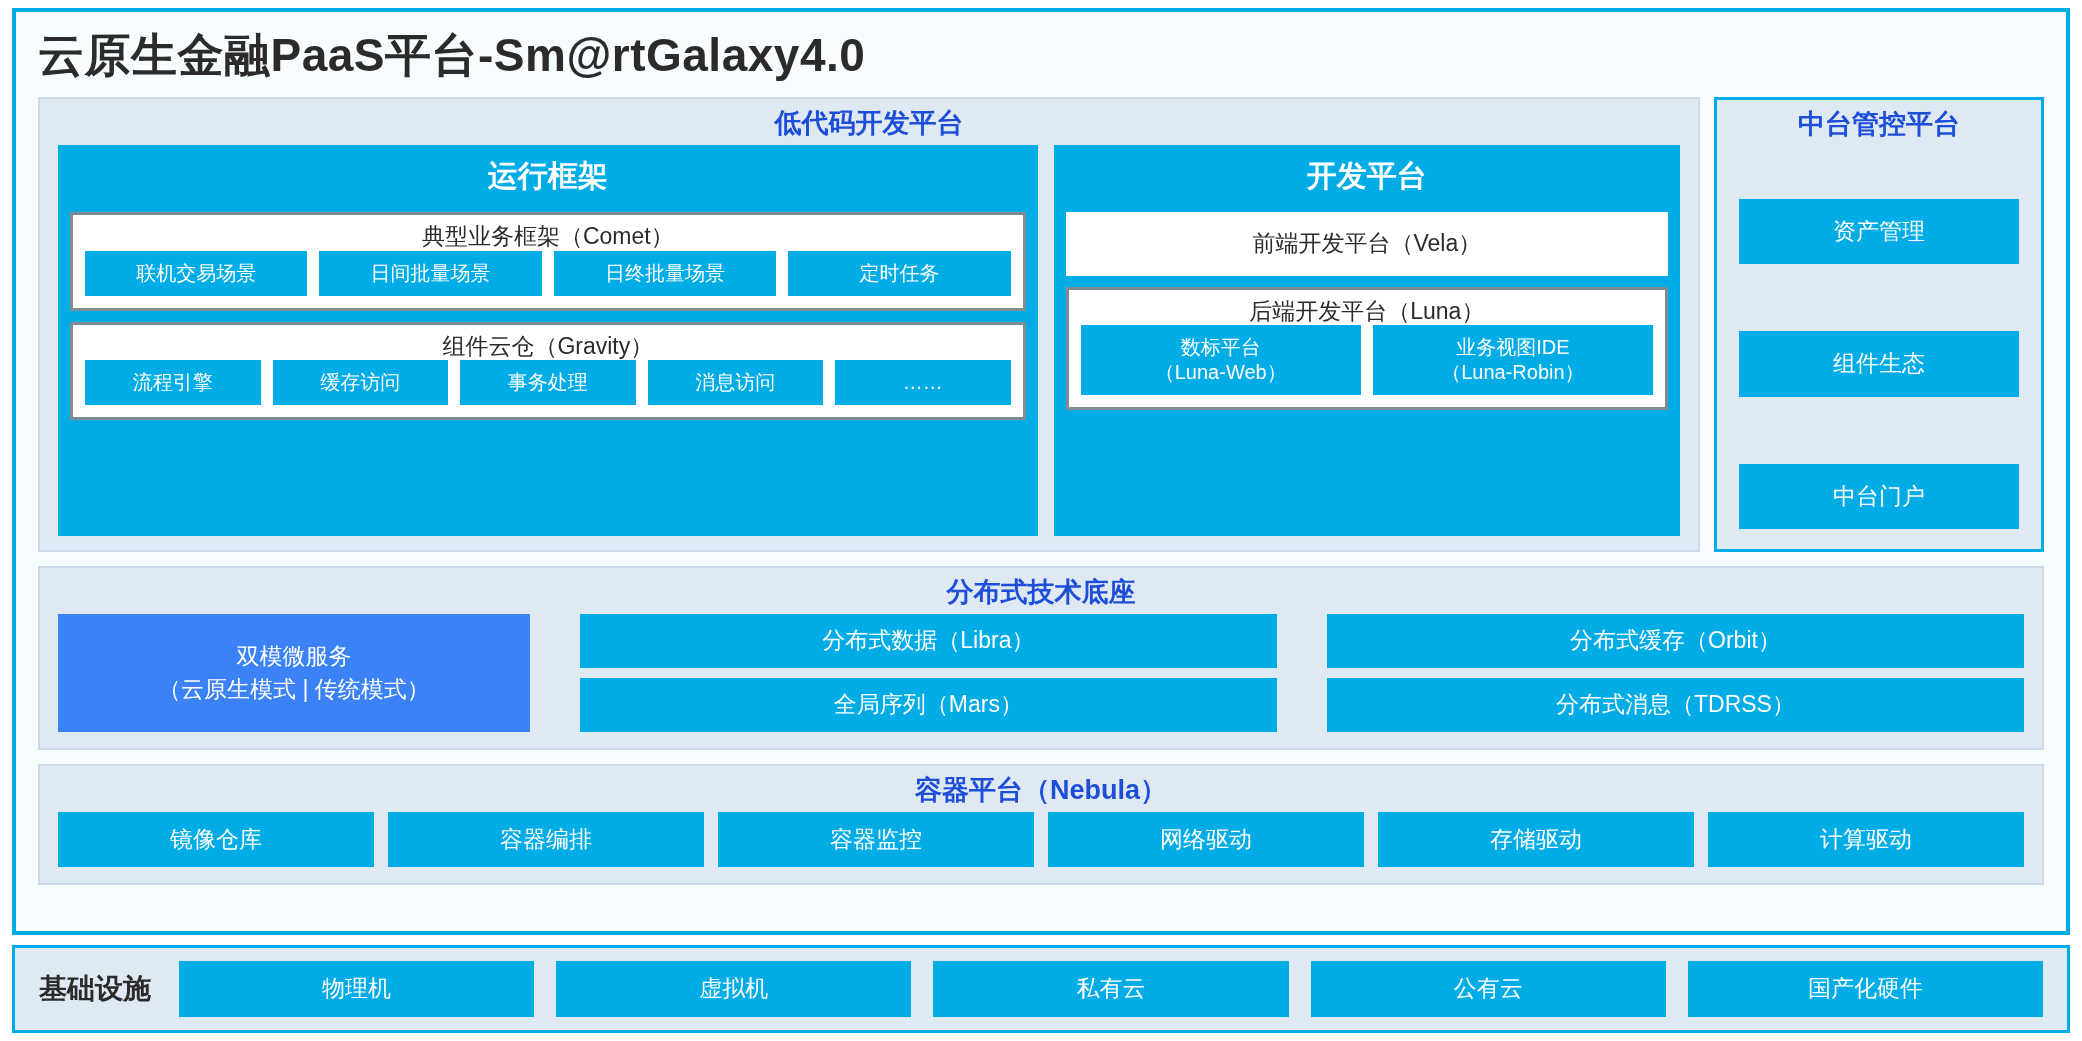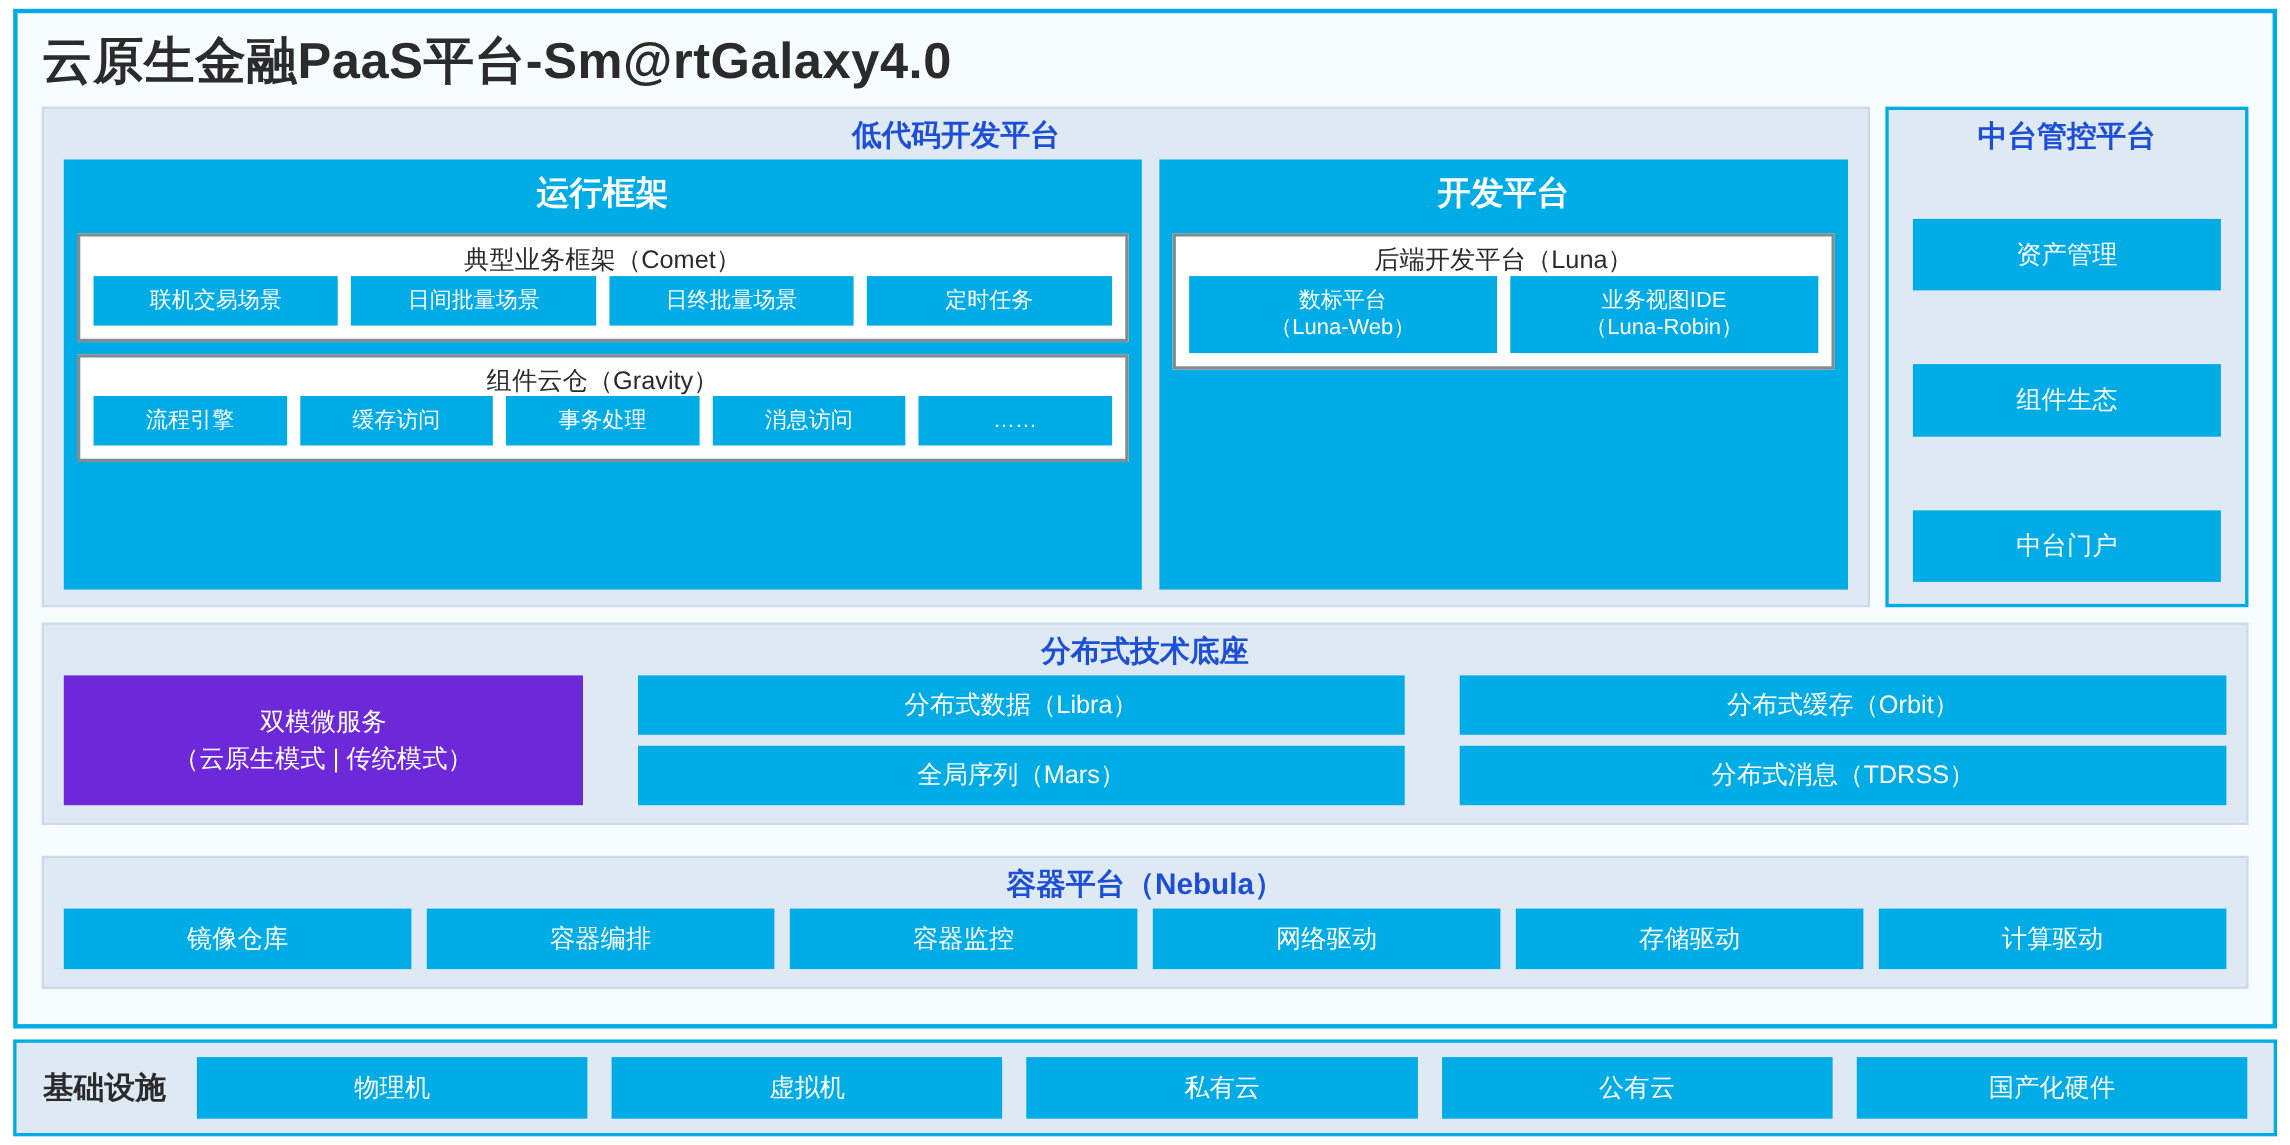--- a/index.html
+++ b/index.html
@@ -180,21 +180,21 @@
     display: flex;
     gap: 14px;
     align-items: stretch;
   }
   .tech-col-wide {
     flex: 0 0 24%;
     display: flex;
   }
   .tech-wide-chip {
     flex: 1 1 auto;
-    background: #6d28d9;
+    background: #3b82f6;
     color: #ffffff;
     font-size: 23px;
     text-align: center;
     display: flex;
     flex-direction: column;
     align-items: center;
     justify-content: center;
     line-height: 1.45;
     padding: 6px;
     box-sizing: border-box;
@@ -301,20 +301,21 @@
                 <div class="chip">事务处理</div>
                 <div class="chip">消息访问</div>
                 <div class="chip">……</div>
               </div>
             </div>
           </div>
 
           <div class="blue-block devplat">
             <div class="blue-block-title">开发平台</div>
 
+            <div class="plain-white-bar">前端开发平台（Vela）</div>
 
             <div class="white-group">
               <div class="white-group-title">后端开发平台（Luna）</div>
               <div class="chip-row">
                 <div class="chip two-line">
                   <span>数标平台</span><br>
                   <span>（Luna-Web）</span>
                 </div>
                 <div class="chip two-line">
                   <span>业务视图IDE</span><br>
@@ -356,21 +357,21 @@
 
 
         <div class="tech-col">
           <div class="tech-chip">分布式缓存（Orbit）</div>
           <div class="tech-chip">分布式消息（TDRSS）</div>
         </div>
 
       </div>
     </div>
 
-    <div class="panel container-panel" style="margin-top:28px;">
+    <div class="panel container-panel" style="margin-top:14px;">
       <div class="panel-title">容器平台（Nebula）</div>
       <div class="container-body">
         <div class="container-chip">镜像仓库</div>
         <div class="container-chip">容器编排</div>
         <div class="container-chip">容器监控</div>
         <div class="container-chip">网络驱动</div>
         <div class="container-chip">存储驱动</div>
         <div class="container-chip">计算驱动</div>
       </div>
     </div>

